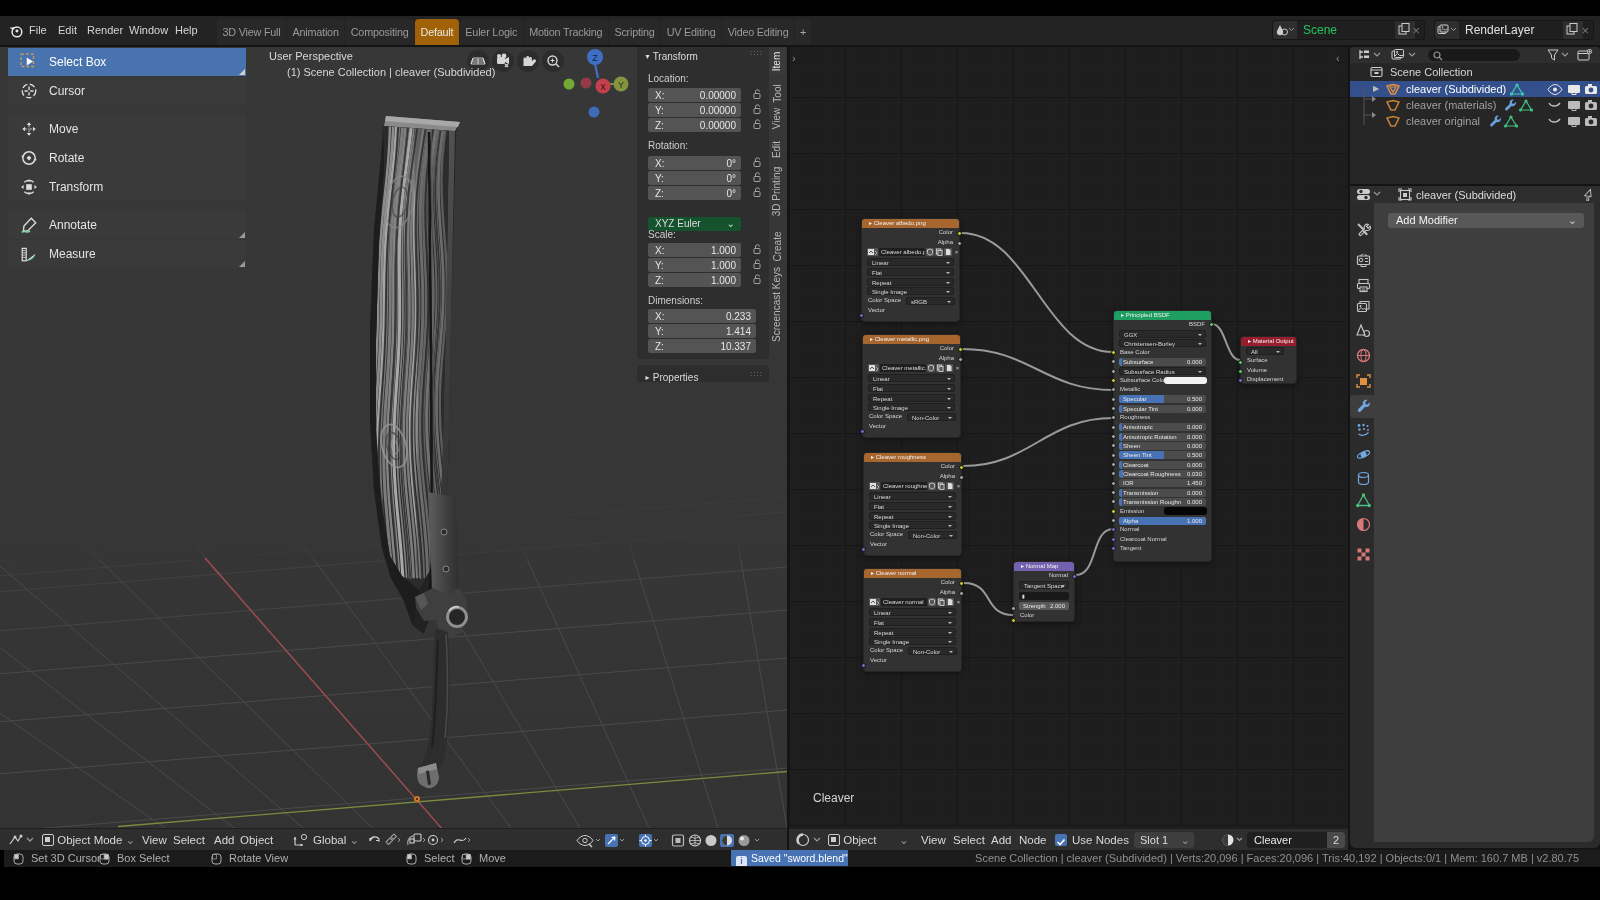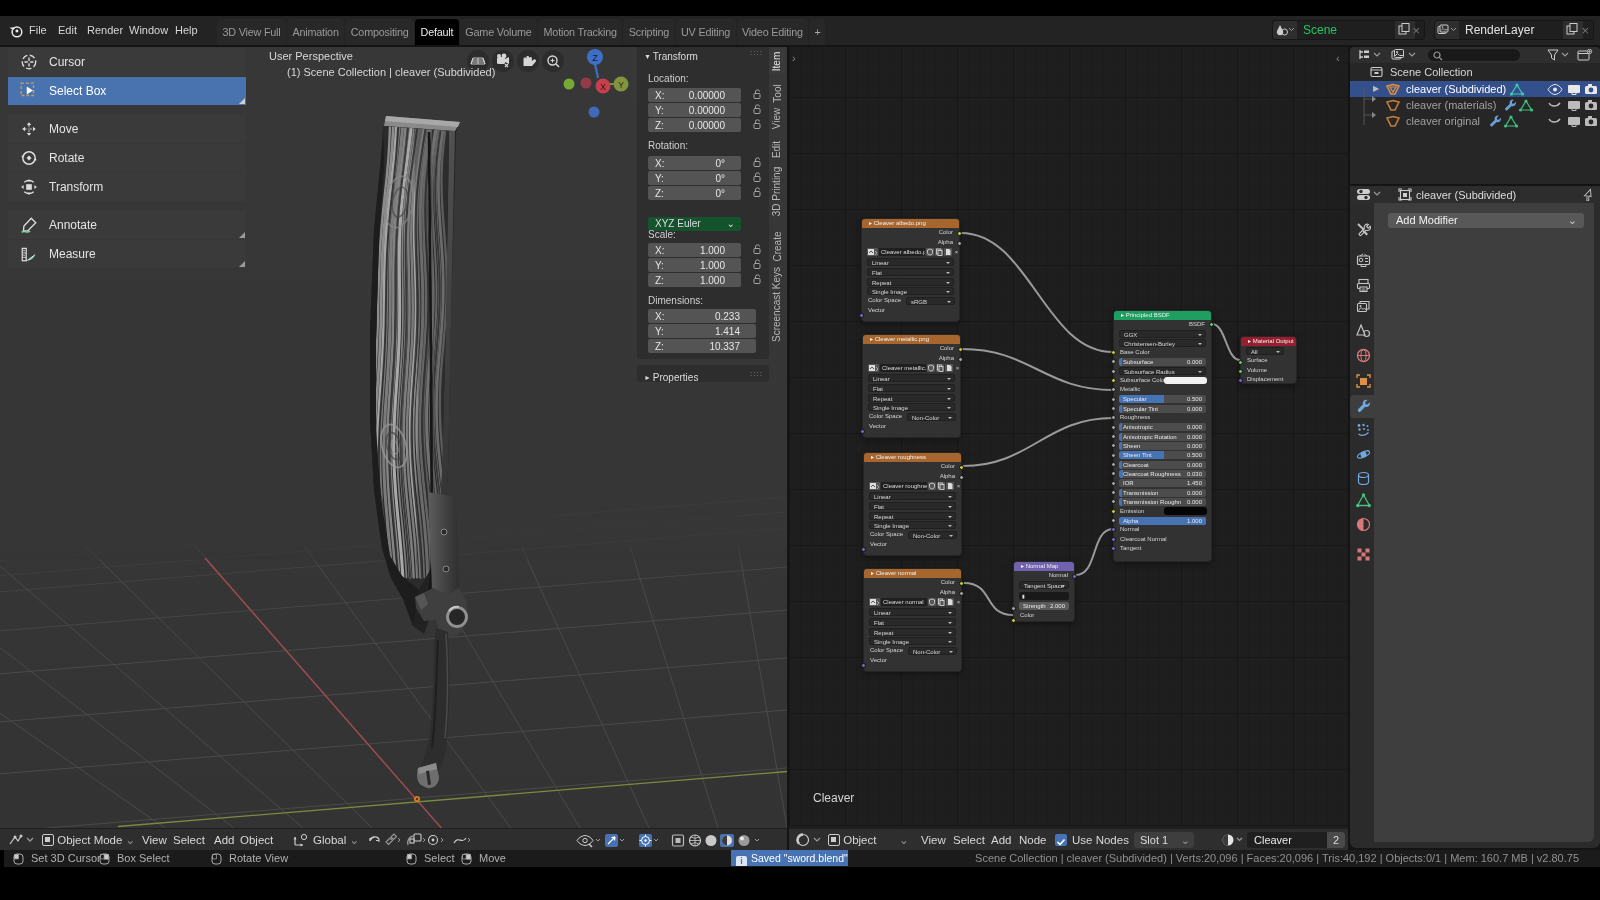--- a/index.html
+++ b/index.html
@@ -1,41 +1,41 @@
 <!DOCTYPE html>
 <html><head><meta charset="utf-8"><style>
 html,body{margin:0;padding:0;width:1600px;height:900px;background:#000;overflow:hidden}
 *{box-sizing:border-box}
 body{font-family:"Liberation Sans",sans-serif;-webkit-font-smoothing:antialiased}
 .abs{position:absolute}
 #topbar{position:absolute;left:0;top:16px;width:1600px;height:29px;background:#232323}
 .menu{position:absolute;top:0;height:29px;line-height:29px;color:#d6d6d6;font-size:11px}
 .tab2{height:26px;line-height:26px;color:#9a9a9a;font-size:10.8px;letter-spacing:-0.2px;background:#282828;border-radius:4px 4px 0 0;padding:0 5.5px;margin-right:1px;white-space:nowrap}
-.tab2.act2{background:#000000;color:#e8e8e8}
+.tab2.act2{background:#a16207;color:#e8e8e8}
 #work{position:absolute;left:0;top:45px;width:1600px;height:805px;background:#141414}
 
 #vp{position:absolute;left:0;top:2px;width:787px;height:803px;background:#363636;overflow:hidden}
 #vpfoot{position:absolute;left:0;top:781px;width:787px;height:22px;background:#2e2e2e;border-top:1px solid #1f1f1f}
 
 #tools{position:absolute;left:8px;top:1px;width:238px}
 .trow{position:relative;height:28px;background:#3a3a3a;margin-bottom:1px;color:#e4e4e4;font-size:12px;line-height:28px}
 .trow span{position:absolute;left:41px}
 .trow .ic{position:absolute;left:12px;top:5px;width:18px;height:18px}
 .trow.sel{background:#4873af;color:#fff}
 .tgap{height:9px}
 
 #npanel{position:absolute;left:637px;top:-2px;width:132px;color:#cfcfcf;font-size:10px}
 .np{background:rgba(45,45,45,.95);border-radius:3px;margin-bottom:4px;padding:5px 0}
 .nph{height:14px;line-height:14px;padding-left:8px;color:#dcdcdc}
 .nplabel{padding-left:11px;height:13px;line-height:13px;color:#cfcfcf}
 .fieldrow{position:relative;height:15px}
 .field{position:absolute;left:11px;top:0.5px;width:93px;height:14px;background:#545454;border-radius:2px;color:#e6e6e6}
 .field.wide{width:108px}
 .field .fl{position:absolute;left:7px;top:1px;line-height:13px}
-.field .fv{position:absolute;right:16px;top:1px;line-height:13px}
+.field .fv{position:absolute;right:5px;top:1px;line-height:13px}
 .lock{position:absolute;right:7px;top:2px;width:9px;height:10px;opacity:.75}
 
 #vtabs{position:absolute;left:769px;top:0;width:16px;height:781px;font-size:10px;color:#b8b8b8}
 .vtab{position:absolute;left:0;width:16px;display:flex;align-items:center;justify-content:center}
 .vtab div{transform:rotate(-90deg);white-space:nowrap}
 .vtab.act{background:#3a3a3a;border-radius:3px 0 0 3px;color:#e8e8e8}
 
 #ned{position:absolute;left:789px;top:2px;width:559px;height:803px;background:#1e1e1e;overflow:hidden}
 #nedfoot{position:absolute;left:0;top:781px;width:559px;height:22px;background:#2e2e2e;border-top:1px solid #1f1f1f}
 .grid{position:absolute;left:0;top:0;width:100%;height:779px;
@@ -74,21 +74,21 @@
  <div class="menu" style="left:29px">File</div>
  <div class="menu" style="left:58px">Edit</div>
  <div class="menu" style="left:87px">Render</div>
  <div class="menu" style="left:129px">Window</div>
  <div class="menu" style="left:175px">Help</div>
  <div style="position:absolute;left:217px;top:3px;height:26px;display:flex">
       <div class="tab2">3D View Full</div>
       <div class="tab2">Animation</div>
       <div class="tab2">Compositing</div>
       <div class="tab2 act2">Default</div>
-      <div class="tab2">Game Volume</div>
+      <div class="tab2">Euler Logic</div>
       <div class="tab2">Motion Tracking</div>
       <div class="tab2">Scripting</div>
       <div class="tab2">UV Editing</div>
       <div class="tab2">Video Editing</div>
       <div class="tab2" style="color:#aaa;padding:0 5px">+</div>
     </div>
     <div class="abs" style="left:1272px;top:4px;width:153px;height:20px;background:#1f1f1f;border:1px solid #161616;border-radius:3px">
       <div class="abs" style="left:0;top:0;width:24px;height:18px;background:#2e2e2e;border-radius:3px 0 0 3px"></div>
       <svg class="abs" style="left:2px;top:3px" width="20" height="12" viewBox="0 0 20 12">
         <path d="M5,1 L8,7 a3.2,3.2 0 1 1 -6,0 Z" fill="#ccc"></path>
@@ -269,36 +269,36 @@
         <circle cx="586" cy="83" r="5.5" fill="#933c47"></circle>
         <circle cx="603" cy="86" r="7.5" fill="#c4404d"></circle>
         <text x="603" y="89.5" font-size="8.5" fill="#3a0d12" text-anchor="middle" font-family="Liberation Sans">X</text>
         <circle cx="621" cy="84" r="7.5" fill="#829440"></circle>
         <text x="621" y="87.5" font-size="8.5" fill="#262c0e" text-anchor="middle" font-family="Liberation Sans">Y</text>
         <circle cx="594" cy="112" r="5.5" fill="#3e6ab8"></circle>
       </svg>
   <div class="abs" style="left:269px;top:3px;color:#d8d8d8;font-size:11px">User Perspective</div>
   <div class="abs" style="left:287px;top:19px;color:#d8d8d8;font-size:11px">(1) Scene Collection | cleaver (Subdivided)</div>
   <div id="tools">
-   <div class="trow">
-          <svg class="ic" viewBox="0 0 16 16">
-            <circle cx="8" cy="8" r="6" fill="none" stroke="#ddd" stroke-width="1.2" stroke-dasharray="5 2.2"></circle>
-            <path d="M8,4 V7 M8,9 V12 M4,8 H7 M9,8 H12" stroke="#ddd" stroke-width="1.2"></path>
-          </svg>
-          <span>Cursor</span>
-        </div>
    <div class="trow sel">
           <svg class="ic" viewBox="0 0 16 16">
             <rect x="1" y="1" width="11" height="11" fill="none" stroke="#c9a25a" stroke-width="1.2" stroke-dasharray="2.5 1.8"></rect>
             <path d="M6,4 L11.5,7.5 L6,11 Z" fill="#fff"></path>
           </svg>
           <span>Select Box</span>
           <svg class="abs" style="right:1px;bottom:1px" width="6" height="6">
             <path d="M6,0 L6,6 L0,6 Z" fill="#cfcfcf"></path>
           </svg>
+        </div>
+   <div class="trow">
+          <svg class="ic" viewBox="0 0 16 16">
+            <circle cx="8" cy="8" r="6" fill="none" stroke="#ddd" stroke-width="1.2" stroke-dasharray="5 2.2"></circle>
+            <path d="M8,4 V7 M8,9 V12 M4,8 H7 M9,8 H12" stroke="#ddd" stroke-width="1.2"></path>
+          </svg>
+          <span>Cursor</span>
         </div>
    <div class="tgap"></div>
    <div class="trow">
           <svg class="ic" viewBox="0 0 16 16">
             <path d="M8,2 L10,4.5 H6 Z M8,14 L6,11.5 H10 Z M2,8 L4.5,6 V10 Z M14,8 L11.5,10 V6 Z M7.5,7.5 h1 v1 h-1 Z" fill="#ddd"></path>
             <path d="M8,4.5 V7 M8,9 V11.5 M4.5,8 H7 M9,8 H11.5" stroke="#ddd" stroke-width="1" stroke-dasharray="1.4 1"></path>
           </svg>
           <span>Move</span>
         </div>
    <div class="trow">

